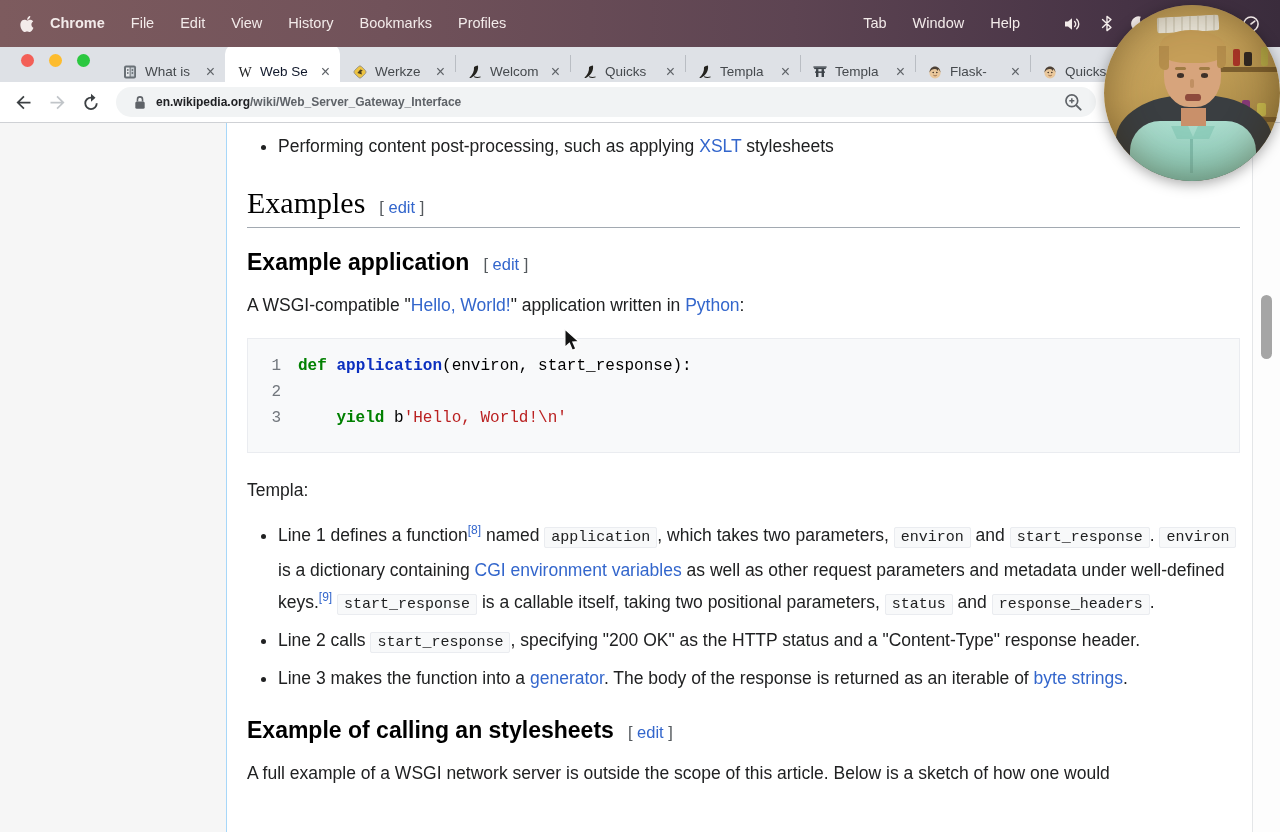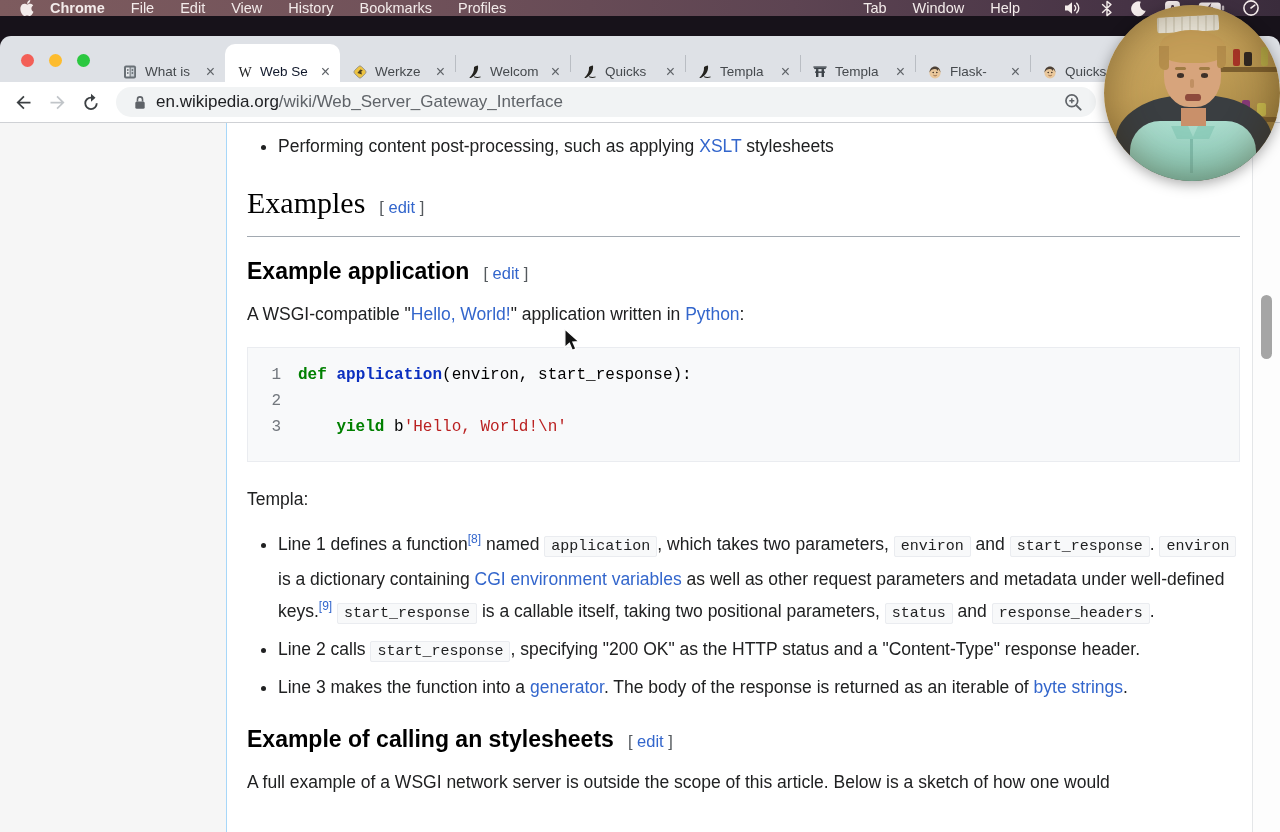--- a/index.html
+++ b/index.html
@@ -1,21 +1,21 @@
 <!DOCTYPE html>
 <html><head>
 <meta charset="utf-8">
 <style>
   * { margin:0; padding:0; box-sizing:border-box; }
   html,body { width:1280px; height:832px; }
   .screen { position:relative; width:1280px; height:832px; overflow:hidden;
             background:#17121a; font-family:"Liberation Sans",sans-serif; }
 
   
-  .menubar { position:absolute; top:0; left:0; right:0; height:16px;
+  .menubar { position:absolute; top:0; left:0; right:0; height:47px;
     background:linear-gradient(90deg,#7d5b5e 0%,#71525a 30%,#5d4452 62%,#463345 88%,#3a2c3c 100%);
     display:flex; align-items:center; padding:0 12px; z-index:5; }
   .menubar .mitem { color:#f3ebea; font-size:14.5px; padding:0 13px; line-height:33px; }
   .menubar .mitem.app { font-weight:bold; }
   .apple { margin:0 2px 0 8px; display:flex; align-items:center; }
   .mb-right { margin-left:auto; display:flex; align-items:center; }
   .statusicons { display:flex; align-items:center; gap:17px; margin-left:30px; padding-right:8px; }
   .statusicons .sic { display:flex; align-items:center; }
 
   
@@ -41,40 +41,40 @@
   .tab .cx { font-size:16px; color:#5f6368; line-height:16px; padding:0 2px; }
 
   
   .toolbar { position:absolute; top:46px; left:0; right:0; height:40px; background:#fff;
     display:flex; align-items:center; padding:0 6px;
     box-shadow:0 1px 0 #cfd1d5; }
   .navbtn { width:34px; height:34px; display:flex; align-items:center; justify-content:center; }
   .omnibox { margin-left:8px; width:980px; height:30px; background:#f1f3f4; border-radius:15px;
     display:flex; align-items:center; padding:0 12px; }
   .omnibox .lock { margin:0 10px 0 6px; display:flex; }
-  .url { font-size:17px; white-space:nowrap; overflow:hidden; }
+  .url { font-size:12px; white-space:nowrap; overflow:hidden;font-weight:bold; }
   .url .dom { color:#202124; } .url .pth { color:#5f6368; }
   .omni-right { margin-left:auto; display:flex; }
 
   
   .page { position:absolute; top:87px; left:0; right:0; bottom:0; background:#fff; }
   .wsidebar { position:absolute; left:0; top:0; bottom:0; width:226px; background:#f6f6f6; }
   .warticle { position:absolute; left:226px; right:28px; top:0; bottom:0; background:#fff;
     border-left:1px solid #a7d7f9; padding:10px 12px 0 20px; overflow:hidden;
     color:#202122; font-size:17.5px; }
   .vscroll { position:absolute; right:0; top:0; bottom:0; width:28px; background:#fdfdfd;
     border-left:1px solid #e4e6e8; }
   .vthumb { position:absolute; left:8px; top:172px; width:11px; height:64px;
     border-radius:6px; background:#a5a5a5; }
 
   ul.toplist { list-style:disc; padding-left:31px; }
   ul.toplist li { line-height:27px; }
 
   h2.wh2 { font-family:"Liberation Serif","DejaVu Serif",serif; font-weight:400; font-size:30px;
-    color:#000; margin-top:26px; padding-bottom:16px; border-bottom:1px solid #a2a9b1; }
+    color:#000; margin-top:26px; padding-bottom:7px; border-bottom:1px solid #a2a9b1; }
   h3.wh3 { font-size:23px; font-weight:bold; color:#000; margin-top:21px; }
   .editsection { font-family:"Liberation Sans",sans-serif; font-weight:normal; font-size:16.5px;
     color:#54595d; margin-left:14px; }
   .editsection a, .wlink { color:#36c; color:#3366cc; text-decoration:none; cursor:pointer; }
   .wp { margin-top:16px; line-height:26px; }
 
   .codeblock { margin-top:20px; background:#f8f9fa; border:1px solid #eaecf0;
     padding:14px 0 21px 0; font-family:"Liberation Mono","DejaVu Sans Mono",monospace;
     font-size:16px; }
   .code-row { display:flex; line-height:26px; }

